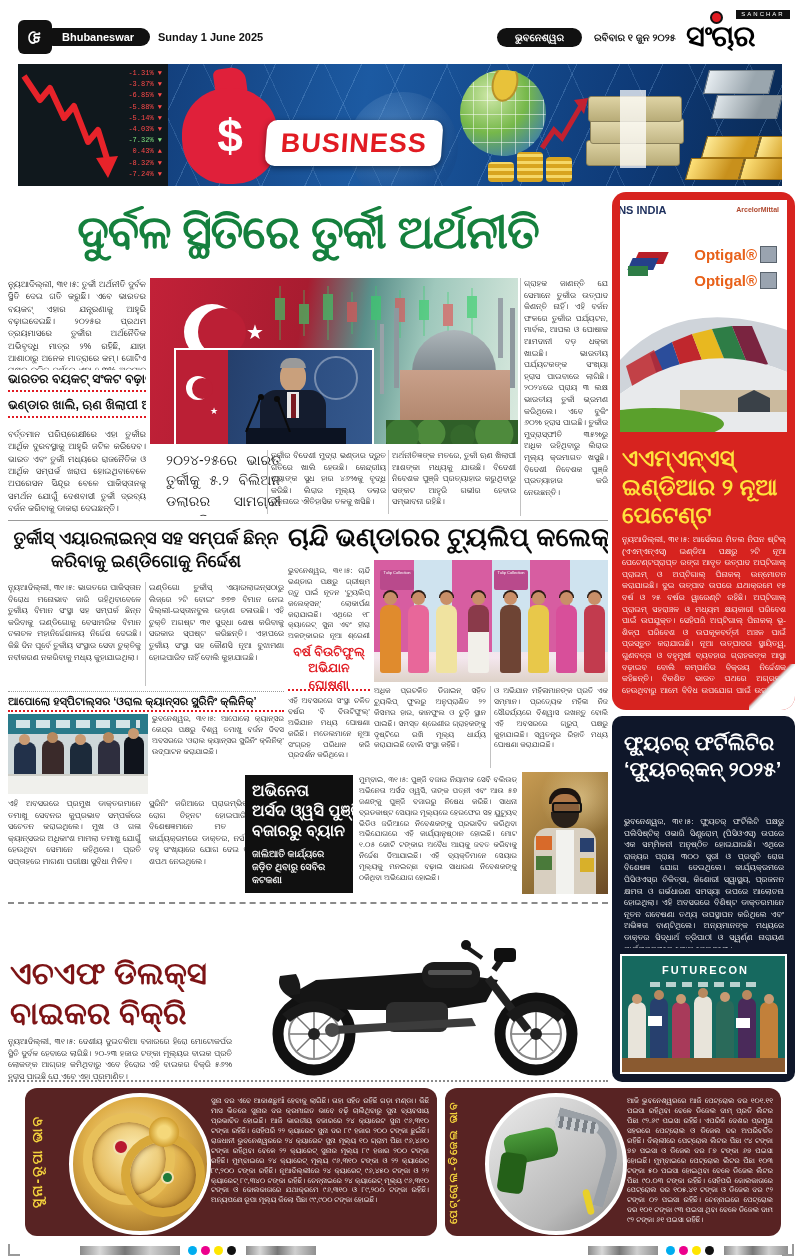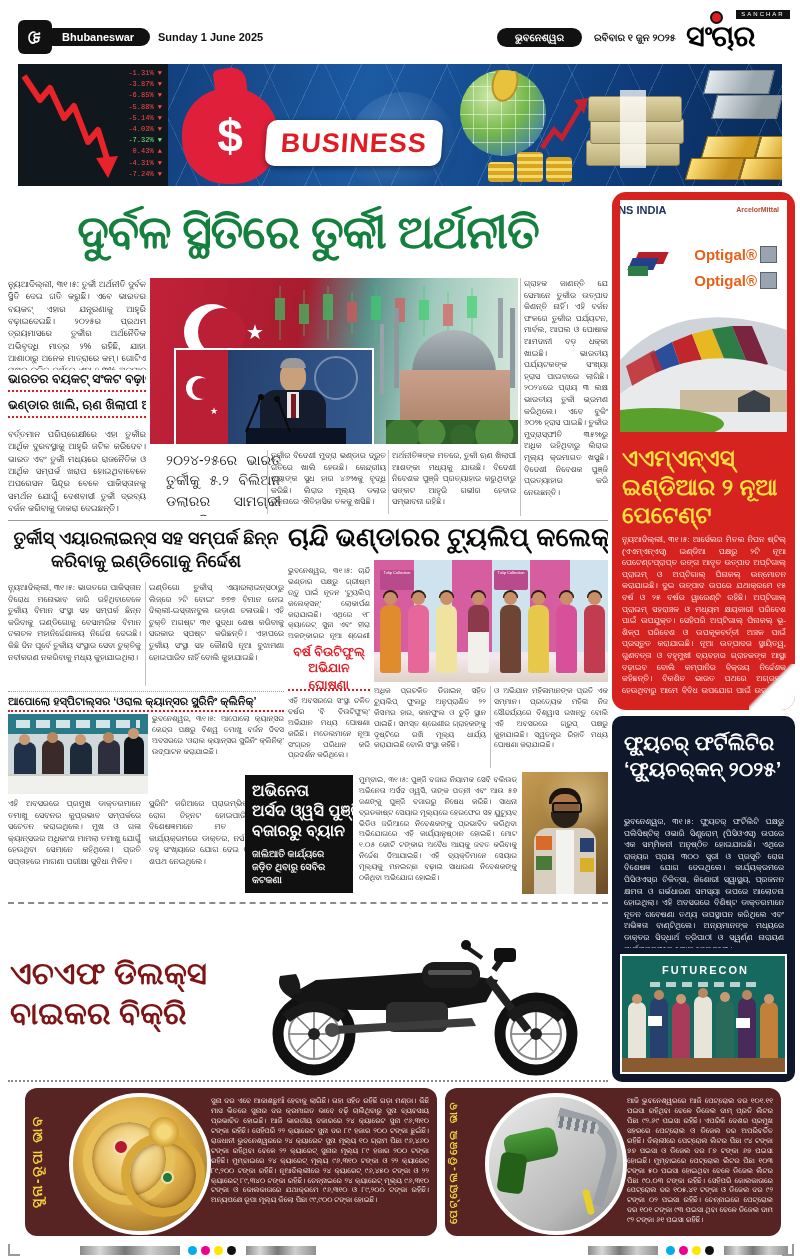--- a/index.html
+++ b/index.html
@@ -54,21 +54,21 @@
     <div class="abs" style="left:0;top:0;width:150px;height:122px;background:#10181d;overflow:hidden;">
       <div class="abs" style="right:6px;top:4px;width:58px;font-size:7px;color:#ff4a4a;line-height:1.6;text-align:right;font-family:'Liberation Mono','DejaVu Sans Mono',monospace;">
         <div>-1.31% ▼</div>
         <div>-3.87% ▼</div>
         <div>-6.85% ▼</div>
         <div>-5.88% ▼</div>
         <div>-5.14% ▼</div>
         <div>-4.03% ▼</div>
         <div style="color:#7ee07e;">-7.32% ▼</div>
         <div>0.43% ▲</div>
-        <div>-4.31% ▼</div>
+        <div>-8.32% ▼</div>
         <div>-7.24% ▼</div>
       </div>
       <svg width="100" height="118" viewBox="0 0 100 118" style="position:absolute;left:2px;top:2px;">
         <polyline points="4,10 20,34 30,22 44,52 54,40 68,76 78,64 88,96" fill="none" stroke="#e8232a" stroke-width="6" stroke-linejoin="round"></polyline>
         <polygon points="88,112 76,92 98,90" fill="#e8232a"></polygon>
       </svg>
     </div>
 
     <div class="abs" style="left:162px;top:4px;width:100px;height:116px;">
       <div class="abs" style="left:34px;top:0;width:32px;height:26px;background:#e0203a;border-radius:6px 14px 2px 2px;transform:rotate(-8deg);"></div>
@@ -293,20 +293,21 @@
     <div class="abs" style="left:34px;top:58px;width:18px;height:64px;background:#f2f2ee;"></div>
     <div class="abs" style="left:14px;top:64px;width:16px;height:14px;background:#d86a2a;"></div>
     <div class="abs" style="left:14px;top:84px;width:16px;height:14px;background:#4a7a3a;"></div>
     <div class="abs" style="left:58px;top:66px;width:14px;height:14px;background:#28406e;"></div>
     <div class="abs" style="left:58px;top:86px;width:14px;height:14px;background:#d8b02a;"></div>
   </div>
 
   <div class="abs" style="left:8px;top:902px;width:600px;border-top:2px dashed #8a8a8a;"></div>
   <div class="abs" style="left:10px;top:956px;width:300px;font-size:31px;font-weight:900;color:#7d1416;white-space:nowrap;overflow:hidden;">ଏଚଏଫ ଡିଲକ୍ସ</div>
   <div class="abs" style="left:10px;top:996px;width:300px;font-size:31px;font-weight:900;color:#7d1416;white-space:nowrap;overflow:hidden;">ବାଇକର ବିକ୍ରି</div>
+  <div class="abs jt" style="left:8px;top:1036px;width:224px;height:46px;font-size:8px;">ନ୍ୟୁଆଦିଲ୍ଲୀ, ୩୧।୫: ଦେଶୀୟ ଦୁଇଚକିଆ ବଜାରରେ ହିରୋ ମୋଟୋକର୍ପର ସ୍ଥିତି ଦୁର୍ବଳ ହେବାରେ ଲାଗିଛି। ୨୦-୨୩ ହଜାର ଟଙ୍କା ମୂଲ୍ୟର ବାଇକ ପ୍ରତି ଲୋକଙ୍କ ଆଗ୍ରହ କମିଥିବାରୁ ଏବେ ହିରୋର ଏହି ବାଇକର ବିକ୍ରି ୫୬% ହ୍ରାସ ପାଇଛି ଯେ ଏବେ ଏହା ପ୍ରମାଣିତ।</div>
 
   <svg width="372" height="158" viewBox="0 0 372 158" style="position:absolute;left:236px;top:918px;">
     <circle cx="78" cy="116" r="36" fill="none" stroke="#111" stroke-width="11"></circle>
     <circle cx="78" cy="116" r="25" fill="none" stroke="#888" stroke-width="2"></circle>
     <g stroke="#777" stroke-width="1.5">
         <line x1="78" y1="92" x2="78" y2="140"></line>
         <line x1="54" y1="116" x2="102" y2="116"></line>
         <line x1="61" y1="99" x2="95" y2="133"></line>
         <line x1="95" y1="99" x2="61" y2="133"></line>
       </g>

